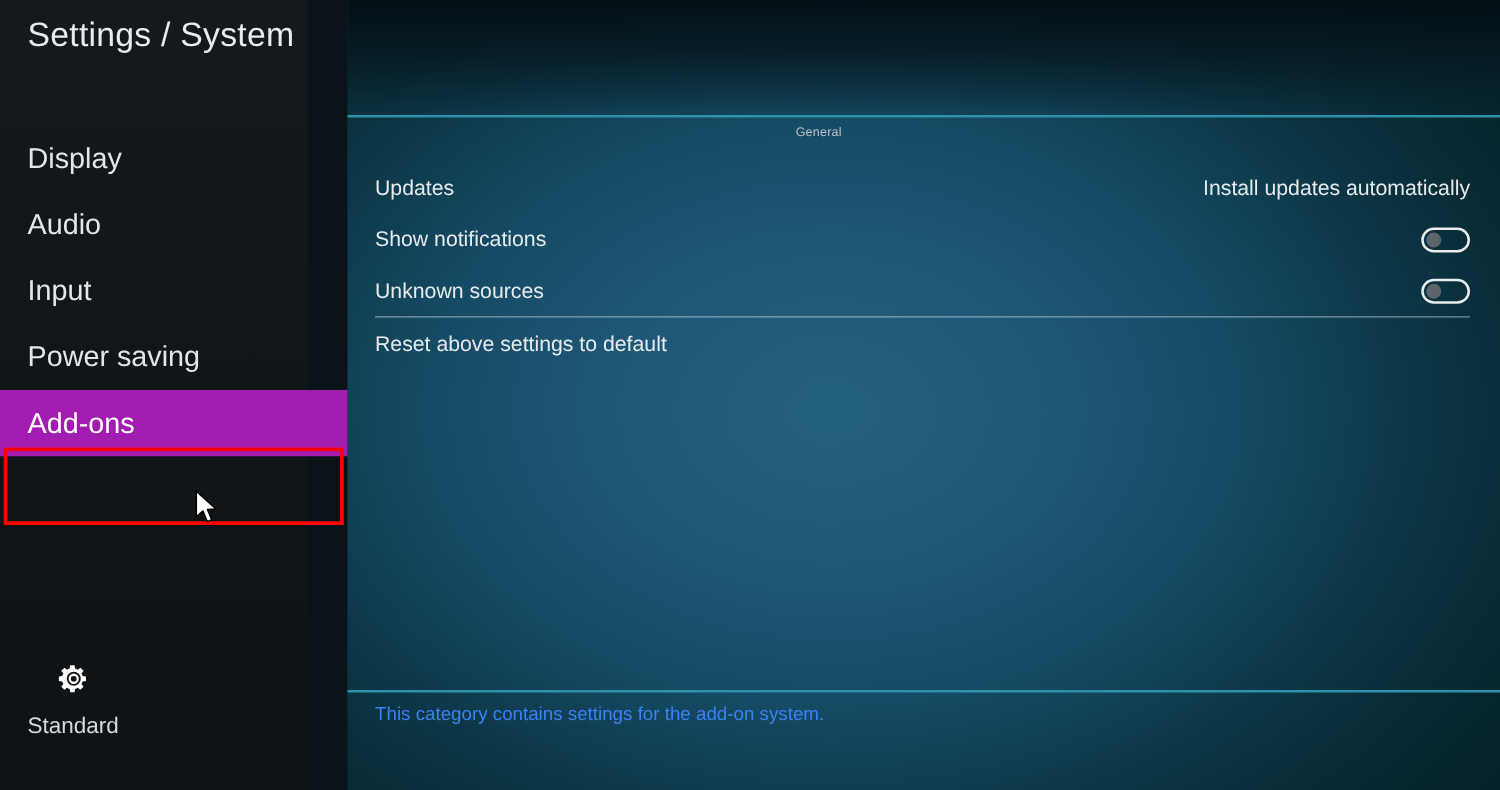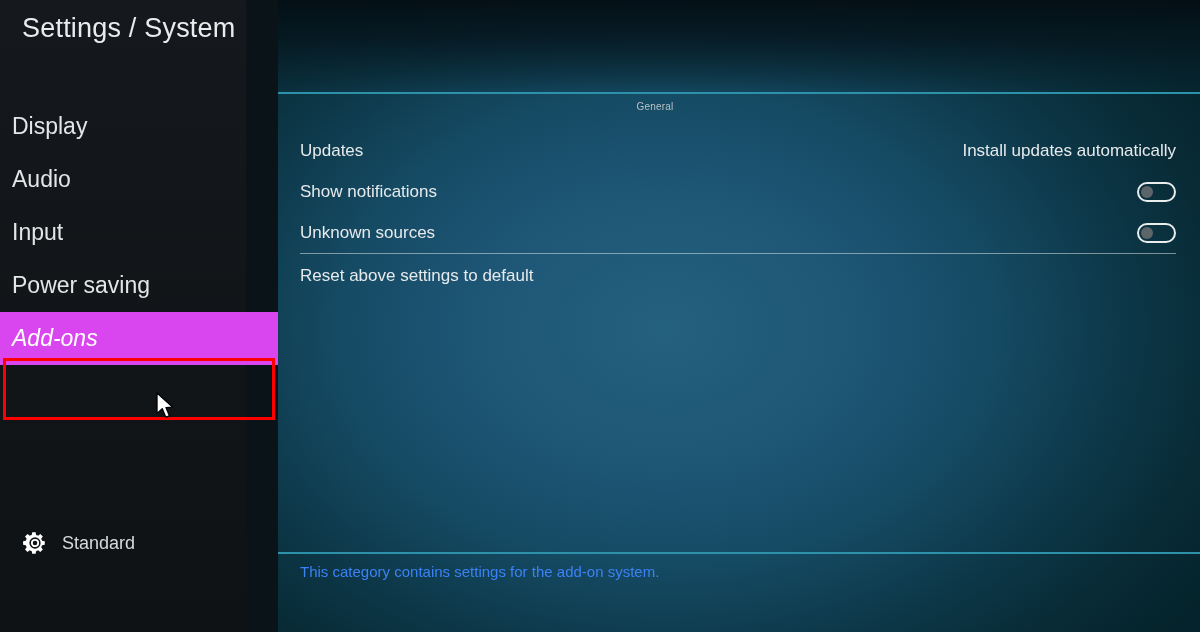--- a/index.html
+++ b/index.html
@@ -80,40 +80,40 @@
   .menu {
     position: absolute;
     left: 0;
     top: 100px;
     width: 278px;
     z-index: 4;
   }
   .menu-item {
     height: 53px;
     line-height: 53px;
-    padding-left: 12px;
+    padding-left: 22px;
     font-size: 23px;
     color: #e3e6e8;
     white-space: nowrap;
     box-sizing: border-box;
   }
   .menu-item.selected {
-    background: #d946ef;
+    background: #a21caf;
     color: #ffffff;
-    font-style: italic;
   }
 
   .profile {
     position: absolute;
     left: 22px;
     top: 530px;
     display: flex;
     align-items: center;
     gap: 14px;
     z-index: 4;
+    flex-direction: column;
   }
   .gear-icon { width: 26px; height: 26px; display: block; }
   .profile-label {
     font-size: 18px;
     color: #d7dadc;
     white-space: nowrap;
   }
 
   
   .group-header {

